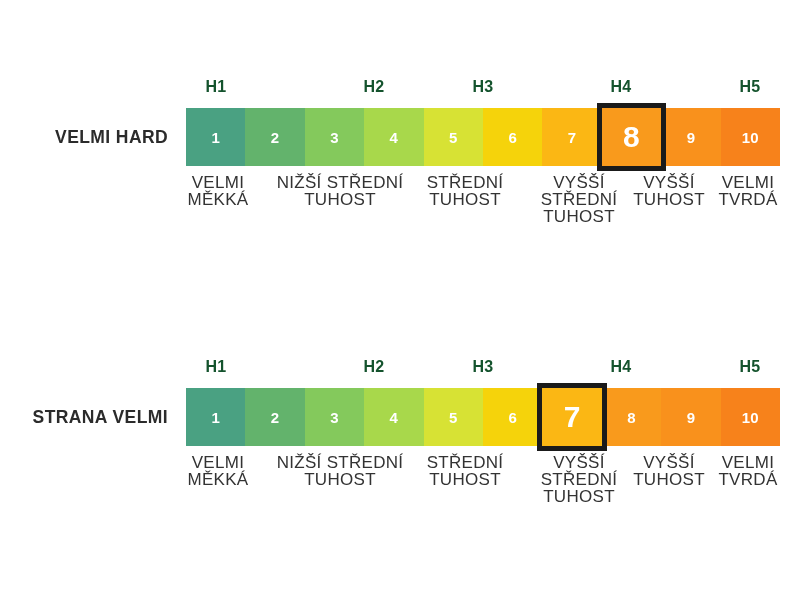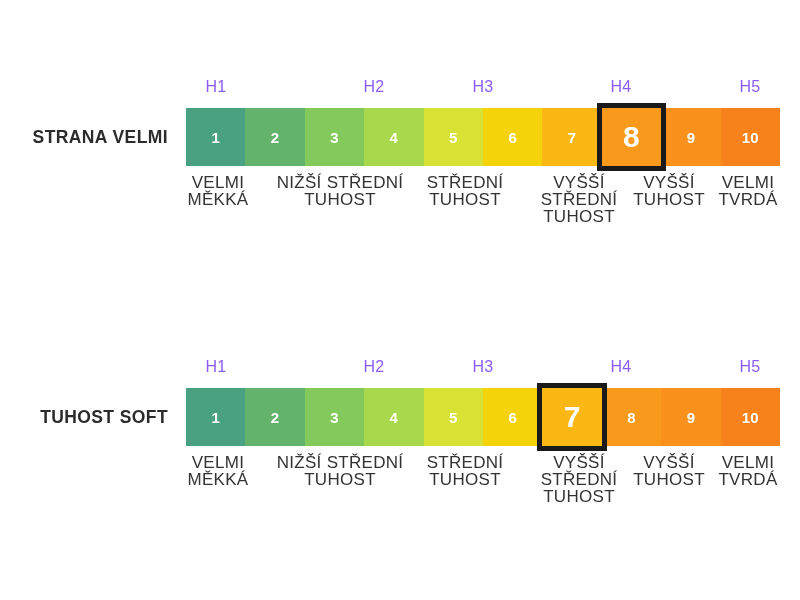--- a/index.html
+++ b/index.html
@@ -47,22 +47,22 @@
     left: 186px;
     top: 0px;
     width: 594px;
     height: 26px;
   }
   .h-header {
     position: absolute;
     top: 0;
     transform: translateX(-50%);
     font-size: 16px;
-    font-weight: normal;
-    color: #8b5cf6;
+    font-weight: bold;
+    color: #14532d;
     letter-spacing: 0.2px;
     white-space: nowrap;
   }
 
   
   .bar {
     position: absolute;
     left: 186px;
     top: 30px;
     width: 594px;
@@ -108,20 +108,78 @@
     line-height: 17px;
     color: #333333;
     letter-spacing: 0.3px;
     white-space: pre-line;
   }
 </style>
 </head>
 <body>
 
 <div class="scale-block" id="block-hard">
+  <div class="row-label">VELMI HARD</div>
+  <div class="h-headers">
+      <div class="h-header" style="left: 30px;">H1</div>
+      <div class="h-header" style="left: 188px;">H2</div>
+      <div class="h-header" style="left: 297px;">H3</div>
+      <div class="h-header" style="left: 435px;">H4</div>
+      <div class="h-header" style="left: 564px;">H5</div>
+    </div>
+  <div class="bar">
+      <div class="cell" style="background: rgb(74, 161, 130);">
+        <span class="cell-num">1</span>
+      </div>
+      <div class="cell" style="background: rgb(99, 179, 108);">
+        <span class="cell-num">2</span>
+      </div>
+      <div class="cell" style="background: rgb(132, 201, 92);">
+        <span class="cell-num">3</span>
+      </div>
+      <div class="cell" style="background: rgb(168, 216, 75);">
+        <span class="cell-num">4</span>
+      </div>
+      <div class="cell" style="background: rgb(215, 226, 52);">
+        <span class="cell-num">5</span>
+      </div>
+      <div class="cell" style="background: rgb(245, 211, 11);">
+        <span class="cell-num">6</span>
+      </div>
+      <div class="cell" style="background: rgb(251, 183, 20);">
+        <span class="cell-num">7</span>
+      </div>
+      <div class="cell selected" style="background: rgb(249, 154, 28);">
+        <span class="cell-num">8</span>
+      </div>
+      <div class="cell" style="background: rgb(249, 145, 28);">
+        <span class="cell-num">9</span>
+      </div>
+      <div class="cell" style="background: rgb(247, 130, 27);">
+        <span class="cell-num">10</span>
+      </div>
+    </div>
+  <div class="captions">
+      <div class="caption" style="left: 32px; width: 120px;">VELMI
+MĚKKÁ</div>
+      <div class="caption" style="left: 154px; width: 160px;">NIŽŠÍ STŘEDNÍ
+TUHOST</div>
+      <div class="caption" style="left: 279px; width: 120px;">STŘEDNÍ
+TUHOST</div>
+      <div class="caption" style="left: 393px; width: 110px;">VYŠŠÍ
+STŘEDNÍ
+TUHOST</div>
+      <div class="caption" style="left: 483px; width: 110px;">VYŠŠÍ
+TUHOST</div>
+      <div class="caption" style="left: 562px; width: 110px;">VELMI
+TVRDÁ</div>
+    </div>
+</div>
+
+<div class="scale-block" id="block-soft">
   <div class="row-label">STRANA VELMI</div>
   <div class="h-headers">
       <div class="h-header" style="left: 30px;">H1</div>
       <div class="h-header" style="left: 188px;">H2</div>
       <div class="h-header" style="left: 297px;">H3</div>
       <div class="h-header" style="left: 435px;">H4</div>
       <div class="h-header" style="left: 564px;">H5</div>
     </div>
   <div class="bar">
       <div class="cell" style="background: rgb(74, 161, 130);">
@@ -135,24 +193,24 @@
       </div>
       <div class="cell" style="background: rgb(168, 216, 75);">
         <span class="cell-num">4</span>
       </div>
       <div class="cell" style="background: rgb(215, 226, 52);">
         <span class="cell-num">5</span>
       </div>
       <div class="cell" style="background: rgb(245, 211, 11);">
         <span class="cell-num">6</span>
       </div>
-      <div class="cell" style="background: rgb(251, 183, 20);">
+      <div class="cell selected" style="background: rgb(251, 183, 20);">
         <span class="cell-num">7</span>
       </div>
-      <div class="cell selected" style="background: rgb(249, 154, 28);">
+      <div class="cell" style="background: rgb(249, 154, 28);">
         <span class="cell-num">8</span>
       </div>
       <div class="cell" style="background: rgb(249, 145, 28);">
         <span class="cell-num">9</span>
       </div>
       <div class="cell" style="background: rgb(247, 130, 27);">
         <span class="cell-num">10</span>
       </div>
     </div>
   <div class="captions">
@@ -165,69 +223,11 @@
       <div class="caption" style="left: 393px; width: 110px;">VYŠŠÍ
 STŘEDNÍ
 TUHOST</div>
       <div class="caption" style="left: 483px; width: 110px;">VYŠŠÍ
 TUHOST</div>
       <div class="caption" style="left: 562px; width: 110px;">VELMI
 TVRDÁ</div>
     </div>
 </div>
 
-<div class="scale-block" id="block-soft">
-  <div class="row-label">TUHOST SOFT</div>
-  <div class="h-headers">
-      <div class="h-header" style="left: 30px;">H1</div>
-      <div class="h-header" style="left: 188px;">H2</div>
-      <div class="h-header" style="left: 297px;">H3</div>
-      <div class="h-header" style="left: 435px;">H4</div>
-      <div class="h-header" style="left: 564px;">H5</div>
-    </div>
-  <div class="bar">
-      <div class="cell" style="background: rgb(74, 161, 130);">
-        <span class="cell-num">1</span>
-      </div>
-      <div class="cell" style="background: rgb(99, 179, 108);">
-        <span class="cell-num">2</span>
-      </div>
-      <div class="cell" style="background: rgb(132, 201, 92);">
-        <span class="cell-num">3</span>
-      </div>
-      <div class="cell" style="background: rgb(168, 216, 75);">
-        <span class="cell-num">4</span>
-      </div>
-      <div class="cell" style="background: rgb(215, 226, 52);">
-        <span class="cell-num">5</span>
-      </div>
-      <div class="cell" style="background: rgb(245, 211, 11);">
-        <span class="cell-num">6</span>
-      </div>
-      <div class="cell selected" style="background: rgb(251, 183, 20);">
-        <span class="cell-num">7</span>
-      </div>
-      <div class="cell" style="background: rgb(249, 154, 28);">
-        <span class="cell-num">8</span>
-      </div>
-      <div class="cell" style="background: rgb(249, 145, 28);">
-        <span class="cell-num">9</span>
-      </div>
-      <div class="cell" style="background: rgb(247, 130, 27);">
-        <span class="cell-num">10</span>
-      </div>
-    </div>
-  <div class="captions">
-      <div class="caption" style="left: 32px; width: 120px;">VELMI
-MĚKKÁ</div>
-      <div class="caption" style="left: 154px; width: 160px;">NIŽŠÍ STŘEDNÍ
-TUHOST</div>
-      <div class="caption" style="left: 279px; width: 120px;">STŘEDNÍ
-TUHOST</div>
-      <div class="caption" style="left: 393px; width: 110px;">VYŠŠÍ
-STŘEDNÍ
-TUHOST</div>
-      <div class="caption" style="left: 483px; width: 110px;">VYŠŠÍ
-TUHOST</div>
-      <div class="caption" style="left: 562px; width: 110px;">VELMI
-TVRDÁ</div>
-    </div>
-</div>
-
 </body></html>

